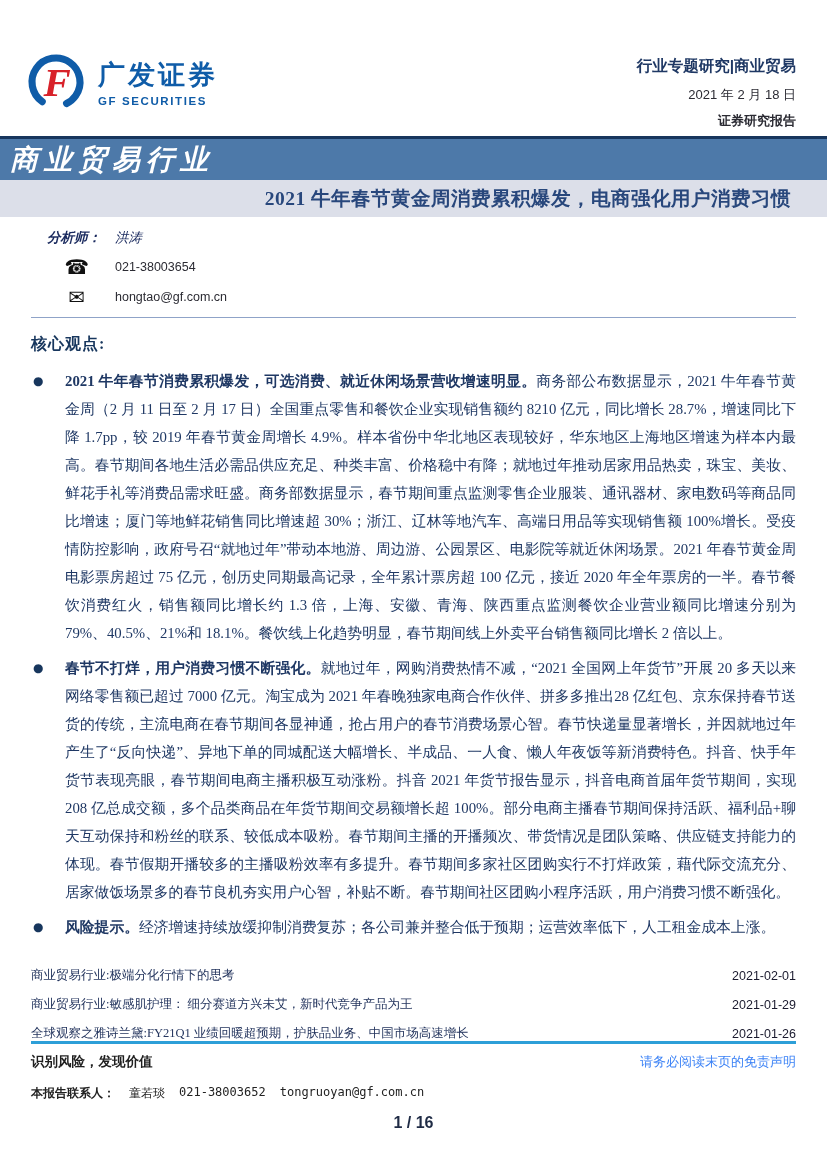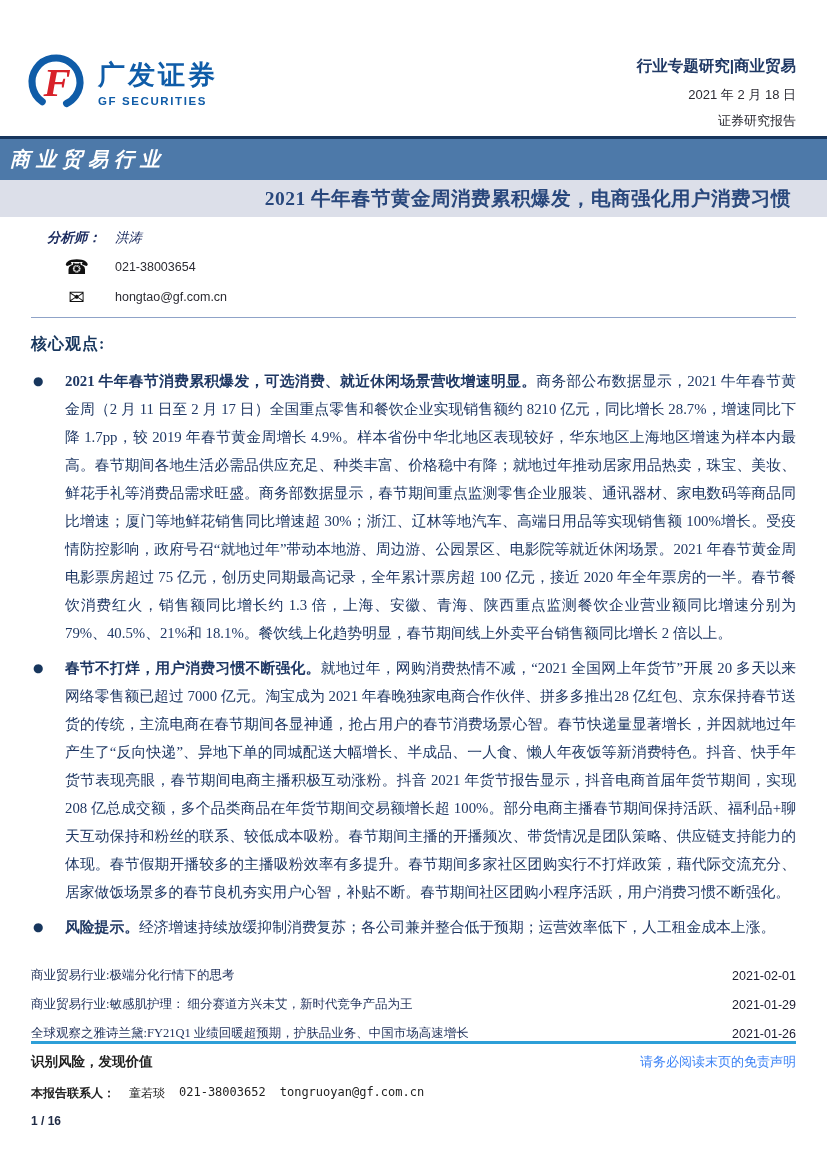--- a/index.html
+++ b/index.html
@@ -12,27 +12,27 @@
   }
 
   
   .top { display:flex; justify-content:space-between; align-items:flex-start; padding:50px 31px 0 24px; }
   .logo { display:flex; align-items:center; gap:10px; }
   .logo-text .cn { font-size:27px; font-weight:bold; color:#0f5ca8; letter-spacing:3px; font-family:"Liberation Sans",sans-serif; }
   .logo-text .en { font-size:11.5px; font-weight:bold; color:#0f5ca8; letter-spacing:1.6px; font-family:"Liberation Sans",sans-serif; margin-top:2px; }
   .head-right { text-align:right; padding-top:6px; }
   .head-right .cat { font-size:15.5px; font-weight:bold; color:#1f3864; font-family:"Liberation Sans",sans-serif; }
   .head-right .dt  { font-size:13px; color:#2b2b33; margin-top:9px; font-family:"Liberation Sans",sans-serif; }
-  .head-right .rt  { font-size:13px; color:#2b2b33; margin-top:8px; font-family:"Liberation Sans",sans-serif; }
+  .head-right .rt  { font-size:13px; color:#2b2b33; margin-top:8px; font-family:"Liberation Sans",sans-serif;font-weight:bold; }
 
   .navy-rule { height:3px; background:#17365d; margin-top:6px; }
 
   
   .band { height:41px; background:#4d79a9; display:flex; align-items:center; }
-  .band-title { color:#ffffff; font-size:20px; font-weight:bold; font-style:italic; letter-spacing:6px; padding-left:10px; }
+  .band-title { color:#ffffff; font-size:28px; font-weight:bold; font-style:italic; letter-spacing:6px; padding-left:10px; }
   .banner { height:37px; background:#dcdfe9; display:flex; align-items:center; justify-content:flex-end;padding-left:24px; }
   .banner-title { color:#28477c; font-size:19.5px; font-weight:bold; padding-right:36px; letter-spacing:0.5px; }
 
   
   .analyst { margin:12px 31px 0 31px; border-bottom:1.5px solid #8fa3c8; padding-bottom:10px; }
   .a-row { display:flex; align-items:center; }
   .a-col1 { width:84px; display:flex; align-items:flex-end; padding-left:16px; }
   .a-label { font-size:13.5px; font-weight:bold; font-style:italic; color:#1a2a5e; }
   .a-name { font-size:13.5px; font-style:italic; color:#1a2a5e; }
   .a-val { font-size:12.5px; color:#2b2b33; font-family:"Liberation Sans",sans-serif; }
@@ -58,21 +58,21 @@
   .rel-date { font-size:12.5px; color:#1a1a2e; font-family:"Liberation Sans",sans-serif; }
 
   
   .footer { position:absolute; left:0; right:0; bottom:0; height:128px; padding:0 31px; }
   .cyan-rule { height:2.5px; background:#2d9fd8; }
   .f-row1 { display:flex; justify-content:space-between; margin-top:9px; font-family:"Liberation Sans",sans-serif; }
   .f-slogan { font-size:13.5px; font-weight:bold; color:#1f1f1f; }
   .f-disc { font-size:13px; color:#3b82f6; }
   .f-contact { margin-top:14px; font-size:12px; color:#222; font-family:"DejaVu Sans Mono","Liberation Mono",monospace; display:flex; gap:14px; }
   .f-contact .lbl { font-family:"Liberation Sans",sans-serif; font-weight:bold; }
-  .f-page { text-align:left; margin-top:12px; font-size:12px; color:#1f2b45; font-family:"Liberation Sans",sans-serif; font-weight:bold; }
+  .f-page { text-align:center; margin-top:12px; font-size:16px; color:#1f2b45; font-family:"Liberation Sans",sans-serif; font-weight:bold; }
 </style>
 </head>
 <body>
 
 <div class="page">
 
   <div class="top">
     <div class="logo">
       <svg width="64" height="64" viewBox="0 0 72 72">
         <circle cx="36" cy="36" r="27" fill="none" stroke="#0f5ca8" stroke-width="8" stroke-linecap="round" stroke-dasharray="140 30" transform="rotate(125 36 36)"></circle>

